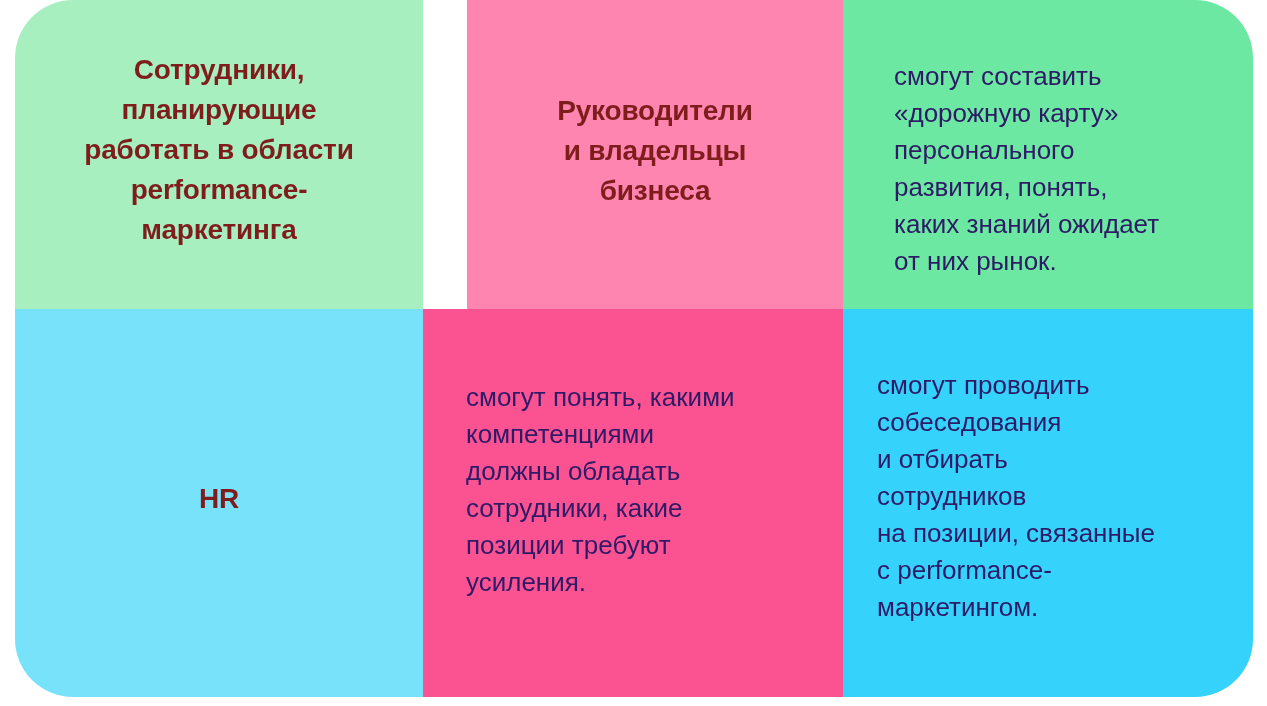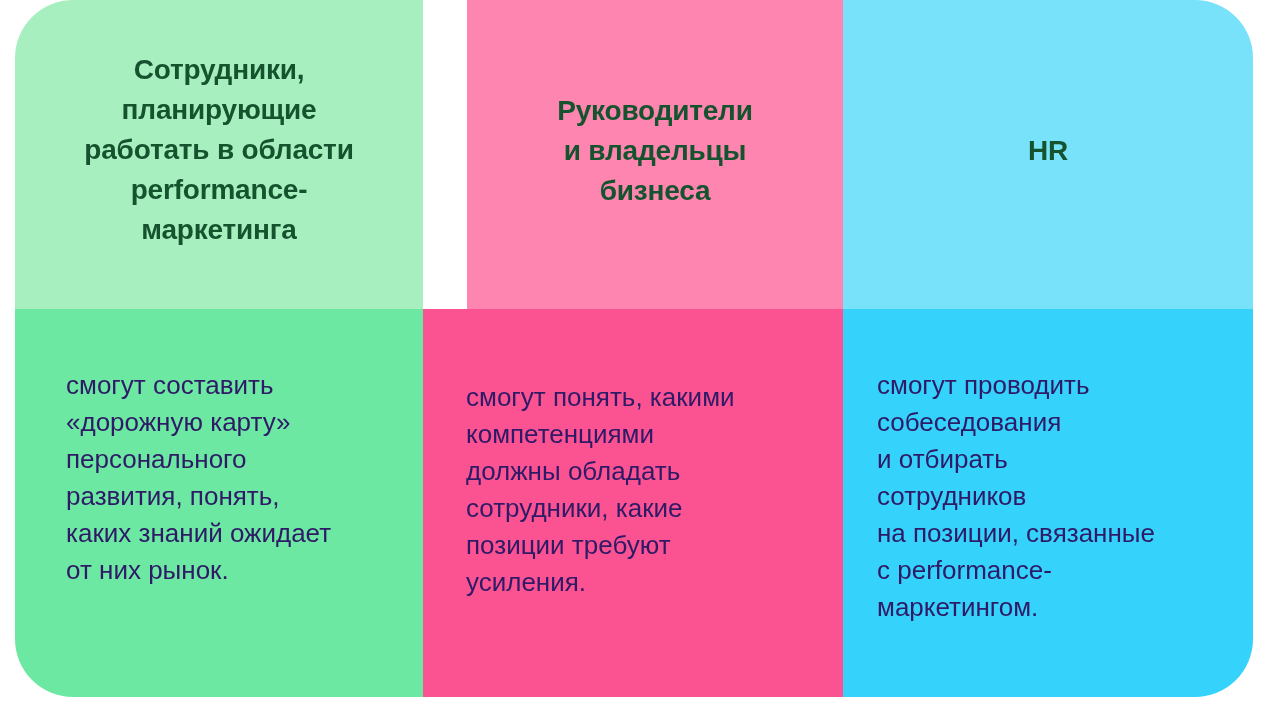--- a/index.html
+++ b/index.html
@@ -39,21 +39,21 @@
     justify-content: center;
     text-align: center;
     padding: 0 18px;
   }
 
   .header-text {
     font-size: 28px;
     line-height: 40px;
     font-weight: bold;
     letter-spacing: -0.2px;
-    color: #14532d;
+    color: #7f1d1d;
     white-space: pre-line;
   }
 
   
   .cell.body-cell {
     display: flex;
     align-items: flex-start;
     justify-content: flex-start;
     padding-top: 58px;
   }
@@ -88,31 +88,31 @@
 performance-
 маркетинга</div>
   </div>
 
   <div class="cell header col-2" style="background:#fd85b0;margin-left:44px;">
     <div class="header-text">Руководители
 и владельцы
 бизнеса</div>
   </div>
 
-  <div class="cell header col-3" style="background:#78e2fb;">
-    <div class="header-text">HR</div>
-  </div>
-
   <div class="cell body-cell col-1" style="background:#6ce8a2;">
     <div class="body-text">смогут составить
 «дорожную карту»
 персонального
 развития, понять,
 каких знаний ожидает
 от них рынок.</div>
+  </div>
+
+  <div class="cell header col-3" style="background:#78e2fb;">
+    <div class="header-text">HR</div>
   </div>
 
   <div class="cell body-cell col-2" style="background:#fb5392;">
     <div class="body-text">смогут понять, какими
 компетенциями
 должны обладать
 сотрудники, какие
 позиции требуют
 усиления.</div>
   </div>

